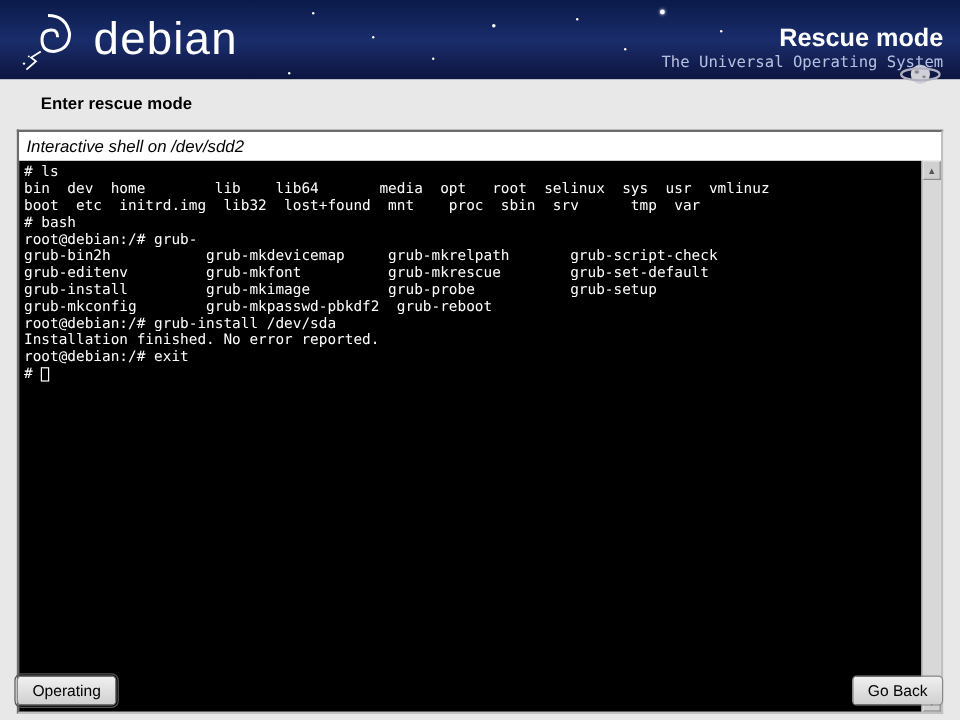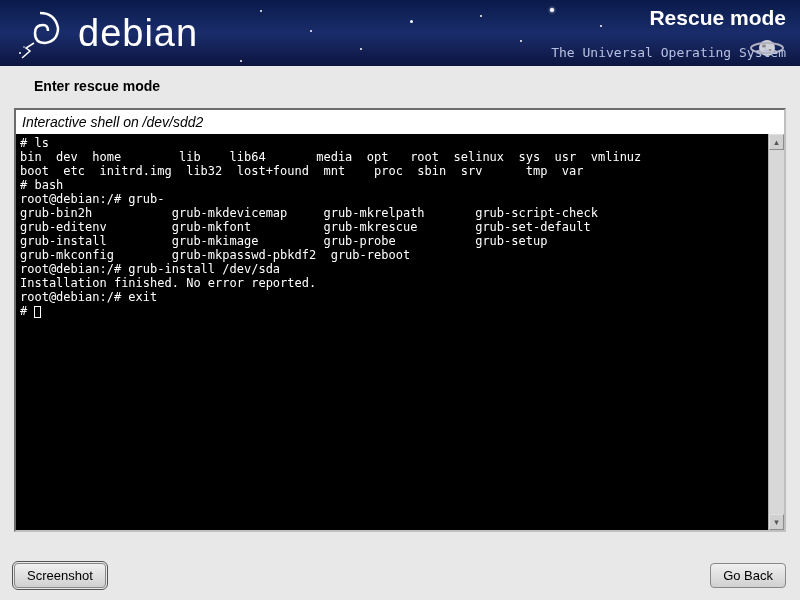--- a/index.html
+++ b/index.html
@@ -28,21 +28,21 @@
     .swirl svg { width: 100%; height: 100%; }
     .debian-text {
       font-size: 38px;
       font-weight: normal;
       letter-spacing: 1px;
       font-family: sans-serif;
     }
     .header-right {
       position: absolute;
       right: 14px;
-      top: 6px;
+      top: 20px;
       text-align: right;
     }
     .rescue-title {
       font-size: 21px;
       font-weight: bold;
       color: white;
       margin-bottom: 2px;
     }
     .planet {
       width: 34px;
@@ -95,21 +95,21 @@
     .terminal-wrap {
       display: flex;
     }
     .terminal {
       background: black;
       color: white;
       font-family: monospace;
       font-size: 12px;
       line-height: 14px;
       padding: 2px 4px;
-      height: 396px;
+      height: 459px;
       flex: 1;
       white-space: pre;
       overflow: hidden;
     }
     .scrollbar {
       width: 16px;
       background: #e0e0e0;
       border-left: 1px solid #b0b0b0;
       position: relative;
     }
@@ -220,15 +220,15 @@
       <div class="scrollbar">
         <div class="scroll-arrow">▴</div>
         <div class="scroll-track"></div>
         <div class="scroll-arrow down">▾</div>
       </div>
     </div>
   </div>
 </div>
 
 <div class="footer">
-  <button class="btn focused">Screenshot</button>
+  <button class="btn focused">Operating</button>
   <button class="btn">Go Back</button>
 </div>
 
 </body></html>

